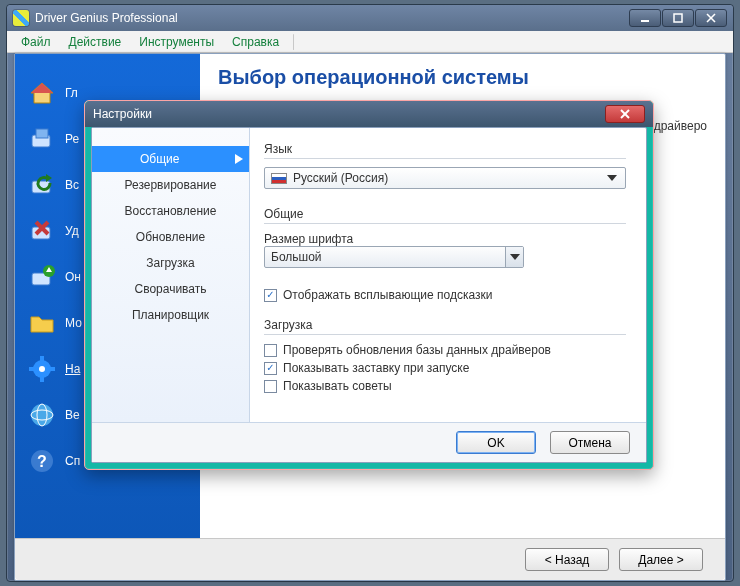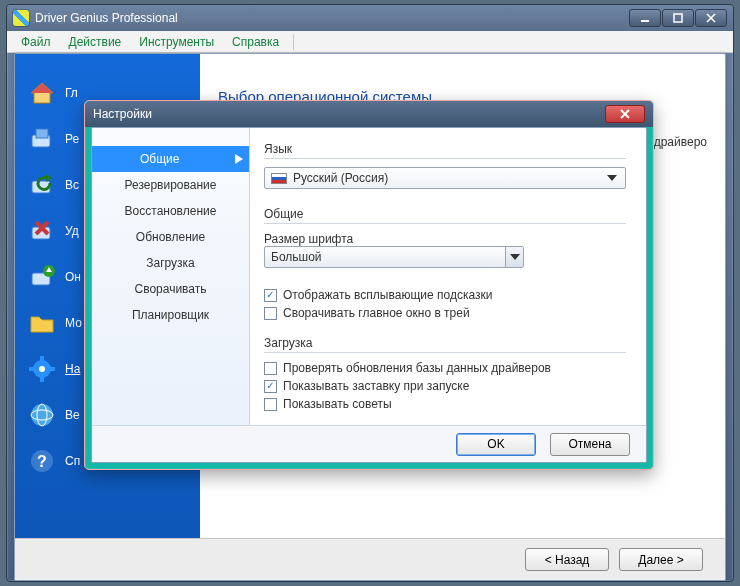--- a/index.html
+++ b/index.html
@@ -23,21 +23,21 @@
     color:#15803d; padding:0 6px; gap:2px;}
   .menubar span { padding:2px 8px; border-radius:3px;}
   .menubar span.sep { width:1px; height:16px; background:#c8c8c8; padding:0; margin:0 4px;}
   .outer-body { position:relative; height:calc(100% - 26px - 22px); background:#fff; margin:0 7px 7px 7px;
     border:1px solid #8aa0bd; border-radius:2px; box-shadow:0 0 3px rgba(0,0,0,.2);}
   .outer-content { display:flex; width:100%; height:calc(100% - 42px); }
   .sidebar { width:185px; background:linear-gradient(#1469d8,#0d57b8); padding-top:16px;}
   .side-item { display:flex; align-items:center; gap:8px; color:#fff; height:46px; padding-left:12px;}
   .side-item .icon-wrap { width:30px; height:30px; display:flex; align-items:center; justify-content:center;}
   .main { flex:1; padding:12px 18px; color:#444;}
-  .main h2 { color:#1a4ea6; font-weight:normal; font-size:15px; margin:22px 0 18px 0;}
+  .main h2 { color:#1a4ea6; font-weight:bold; font-size:20px; margin:0 0 18px 0;}
   .footer { position:absolute; bottom:0; left:0; right:0; height:42px;
     background:#ececec; border-top:1px solid #c8c8c8;
     display:flex; align-items:center; justify-content:flex-end; padding-right:22px; gap:10px; border-bottom-left-radius:4px; border-bottom-right-radius:4px;}
   .btn { height:23px; min-width:84px; background:linear-gradient(#fdfdfd,#e5e5e5);
     border:1px solid #8a8a8a; border-radius:3px; padding:0 12px; display:inline-flex;
     align-items:center; justify-content:center; cursor:pointer;}
 
   
   .dialog { position:absolute; left:84px; top:100px; width:570px; height:370px;
     background:#14b8a6; border:1px solid #fca5a5; border-radius:5px;
@@ -283,24 +283,20 @@
               <svg width="10" height="6" style="margin:auto">
                 <polygon points="0,0 10,0 5,6" fill="#333"></polygon>
               </svg>
             </span>
         </div>
 
         <div class="checkbox-row" style="margin-top:20px;">
           <span class="cb checked"></span>
           <span>Отображать всплывающие подсказки</span>
         </div>
-        <div class="checkbox-row">
-          <span class="cb"></span>
-          <span>Сворачивать главное окно в трей</span>
-        </div>
 
         <p class="section-lbl" style="margin-top:16px;">Загрузка</p>
         <div class="hr"></div>
         <div class="checkbox-row">
           <span class="cb"></span>
           <span>Проверять обновления базы данных драйверов</span>
         </div>
         <div class="checkbox-row">
           <span class="cb checked"></span>
           <span>Показывать заставку при запуске</span>

